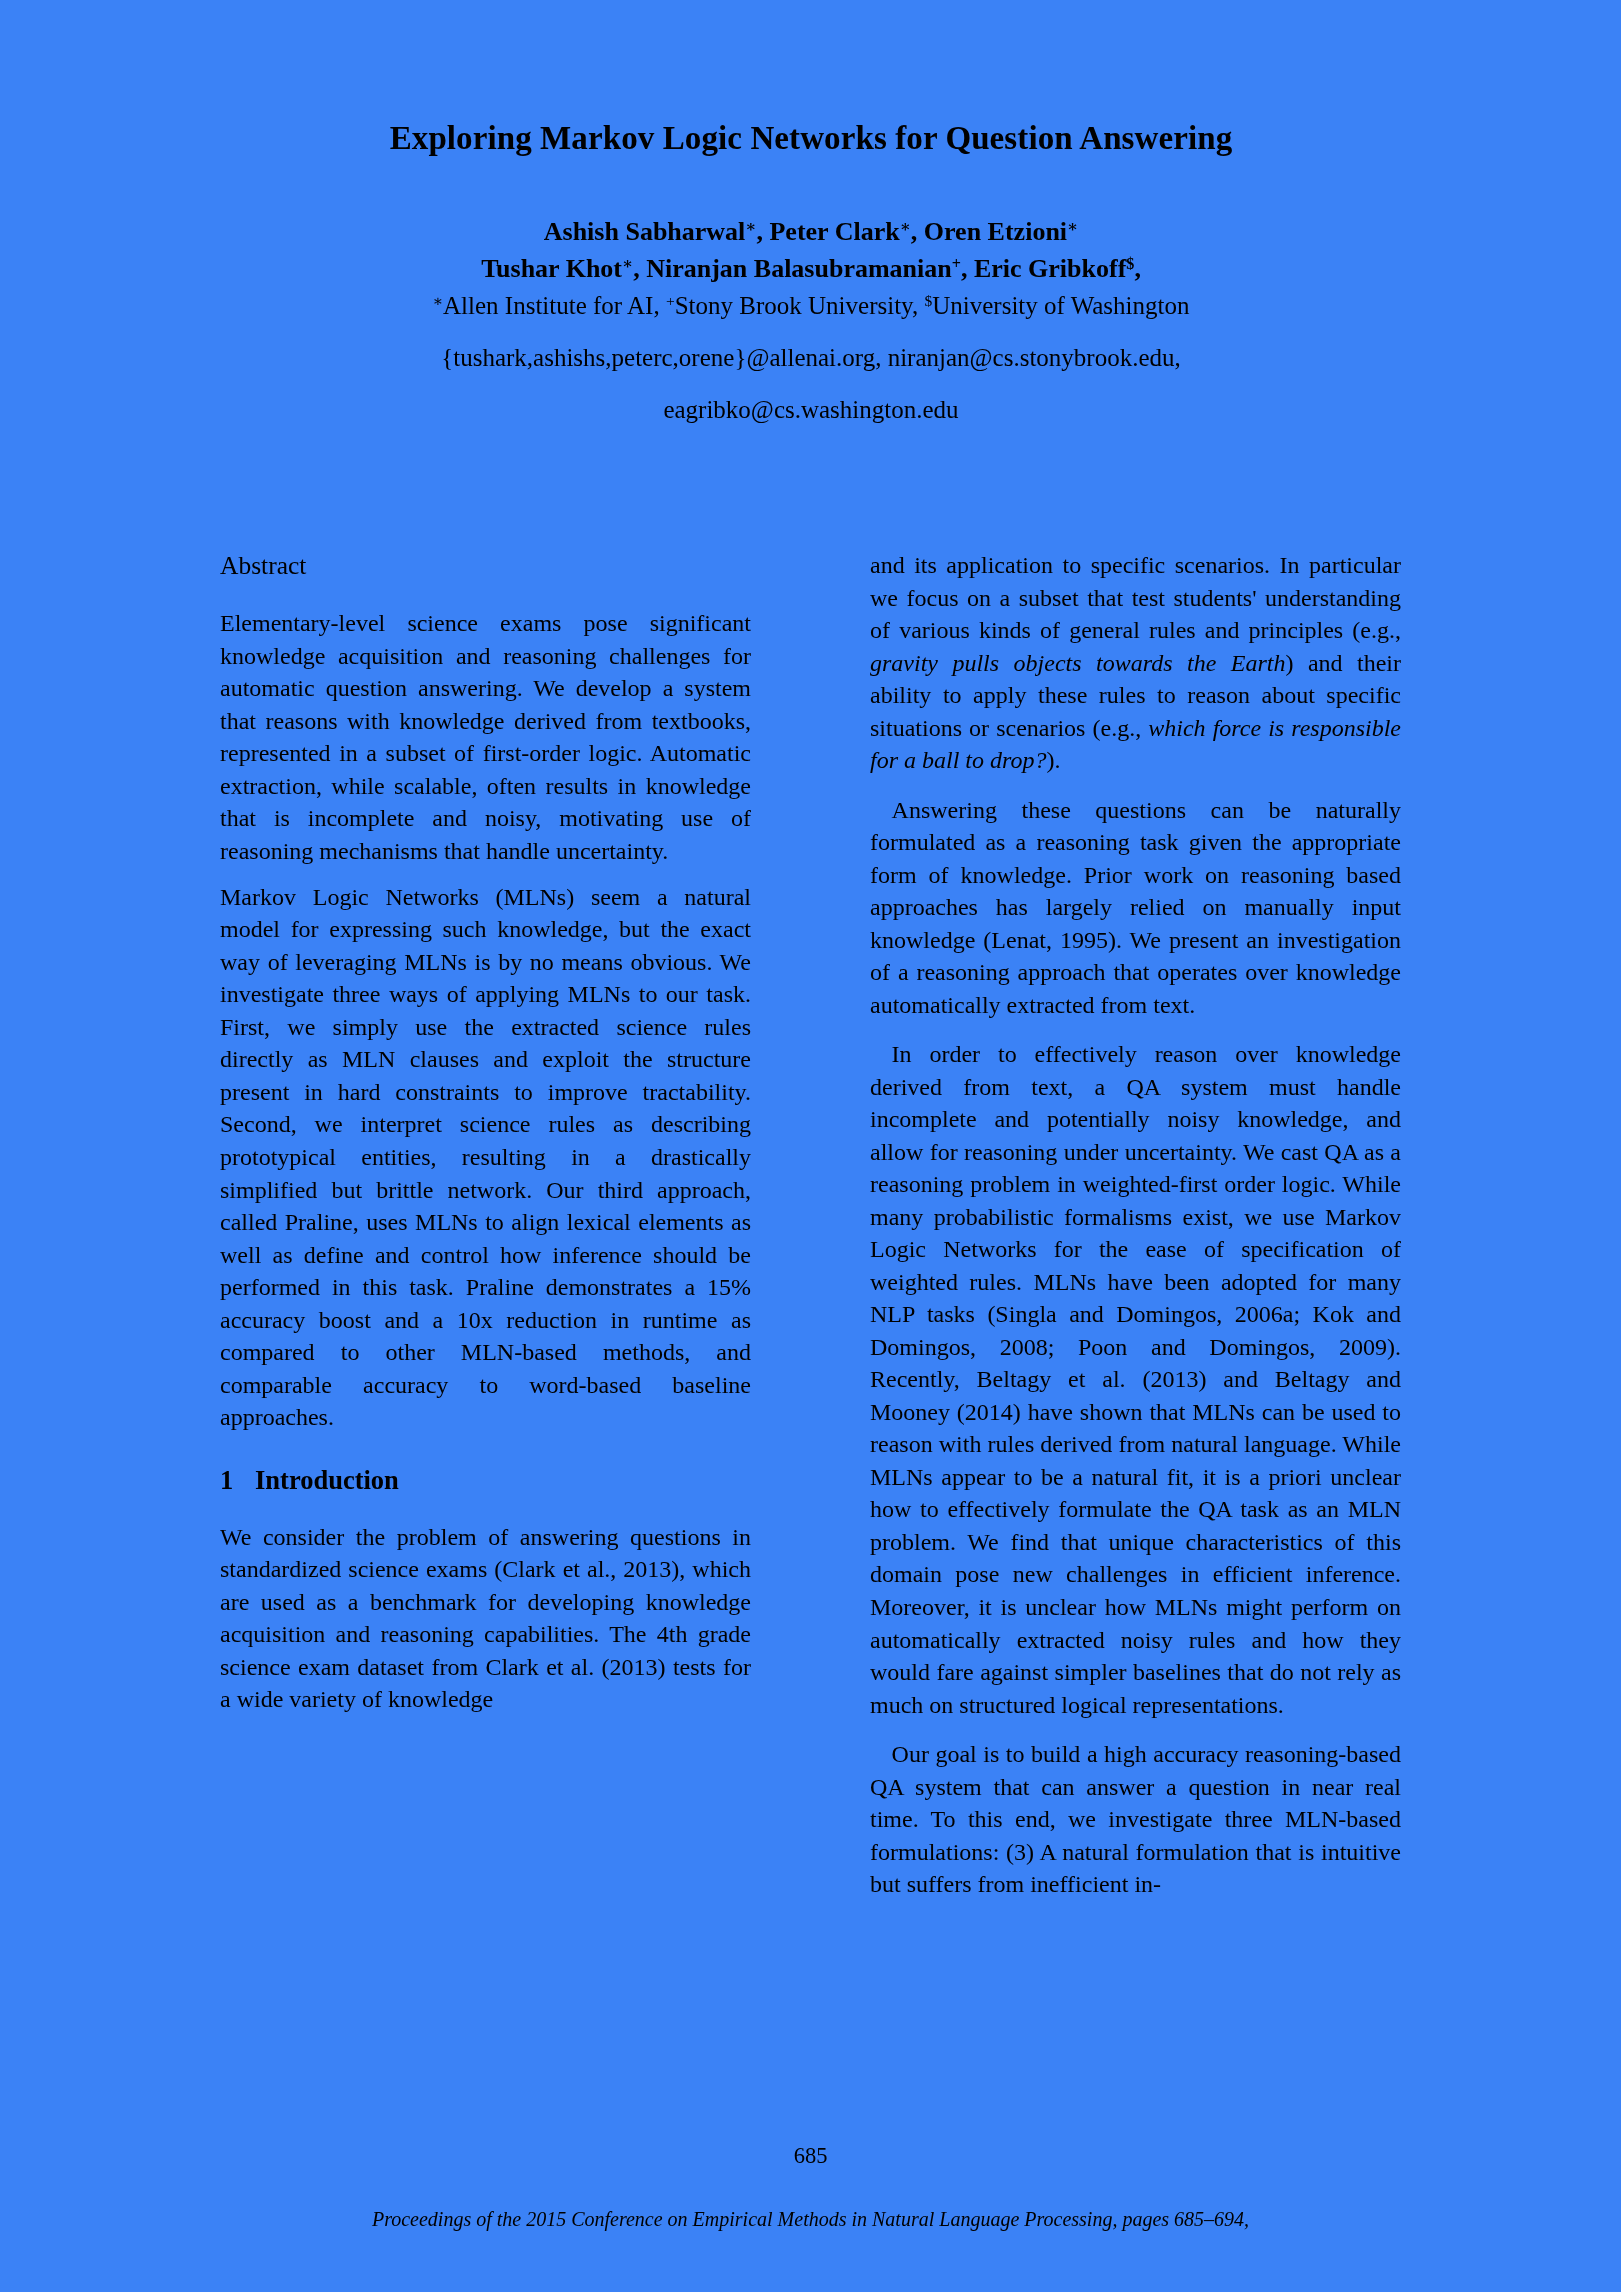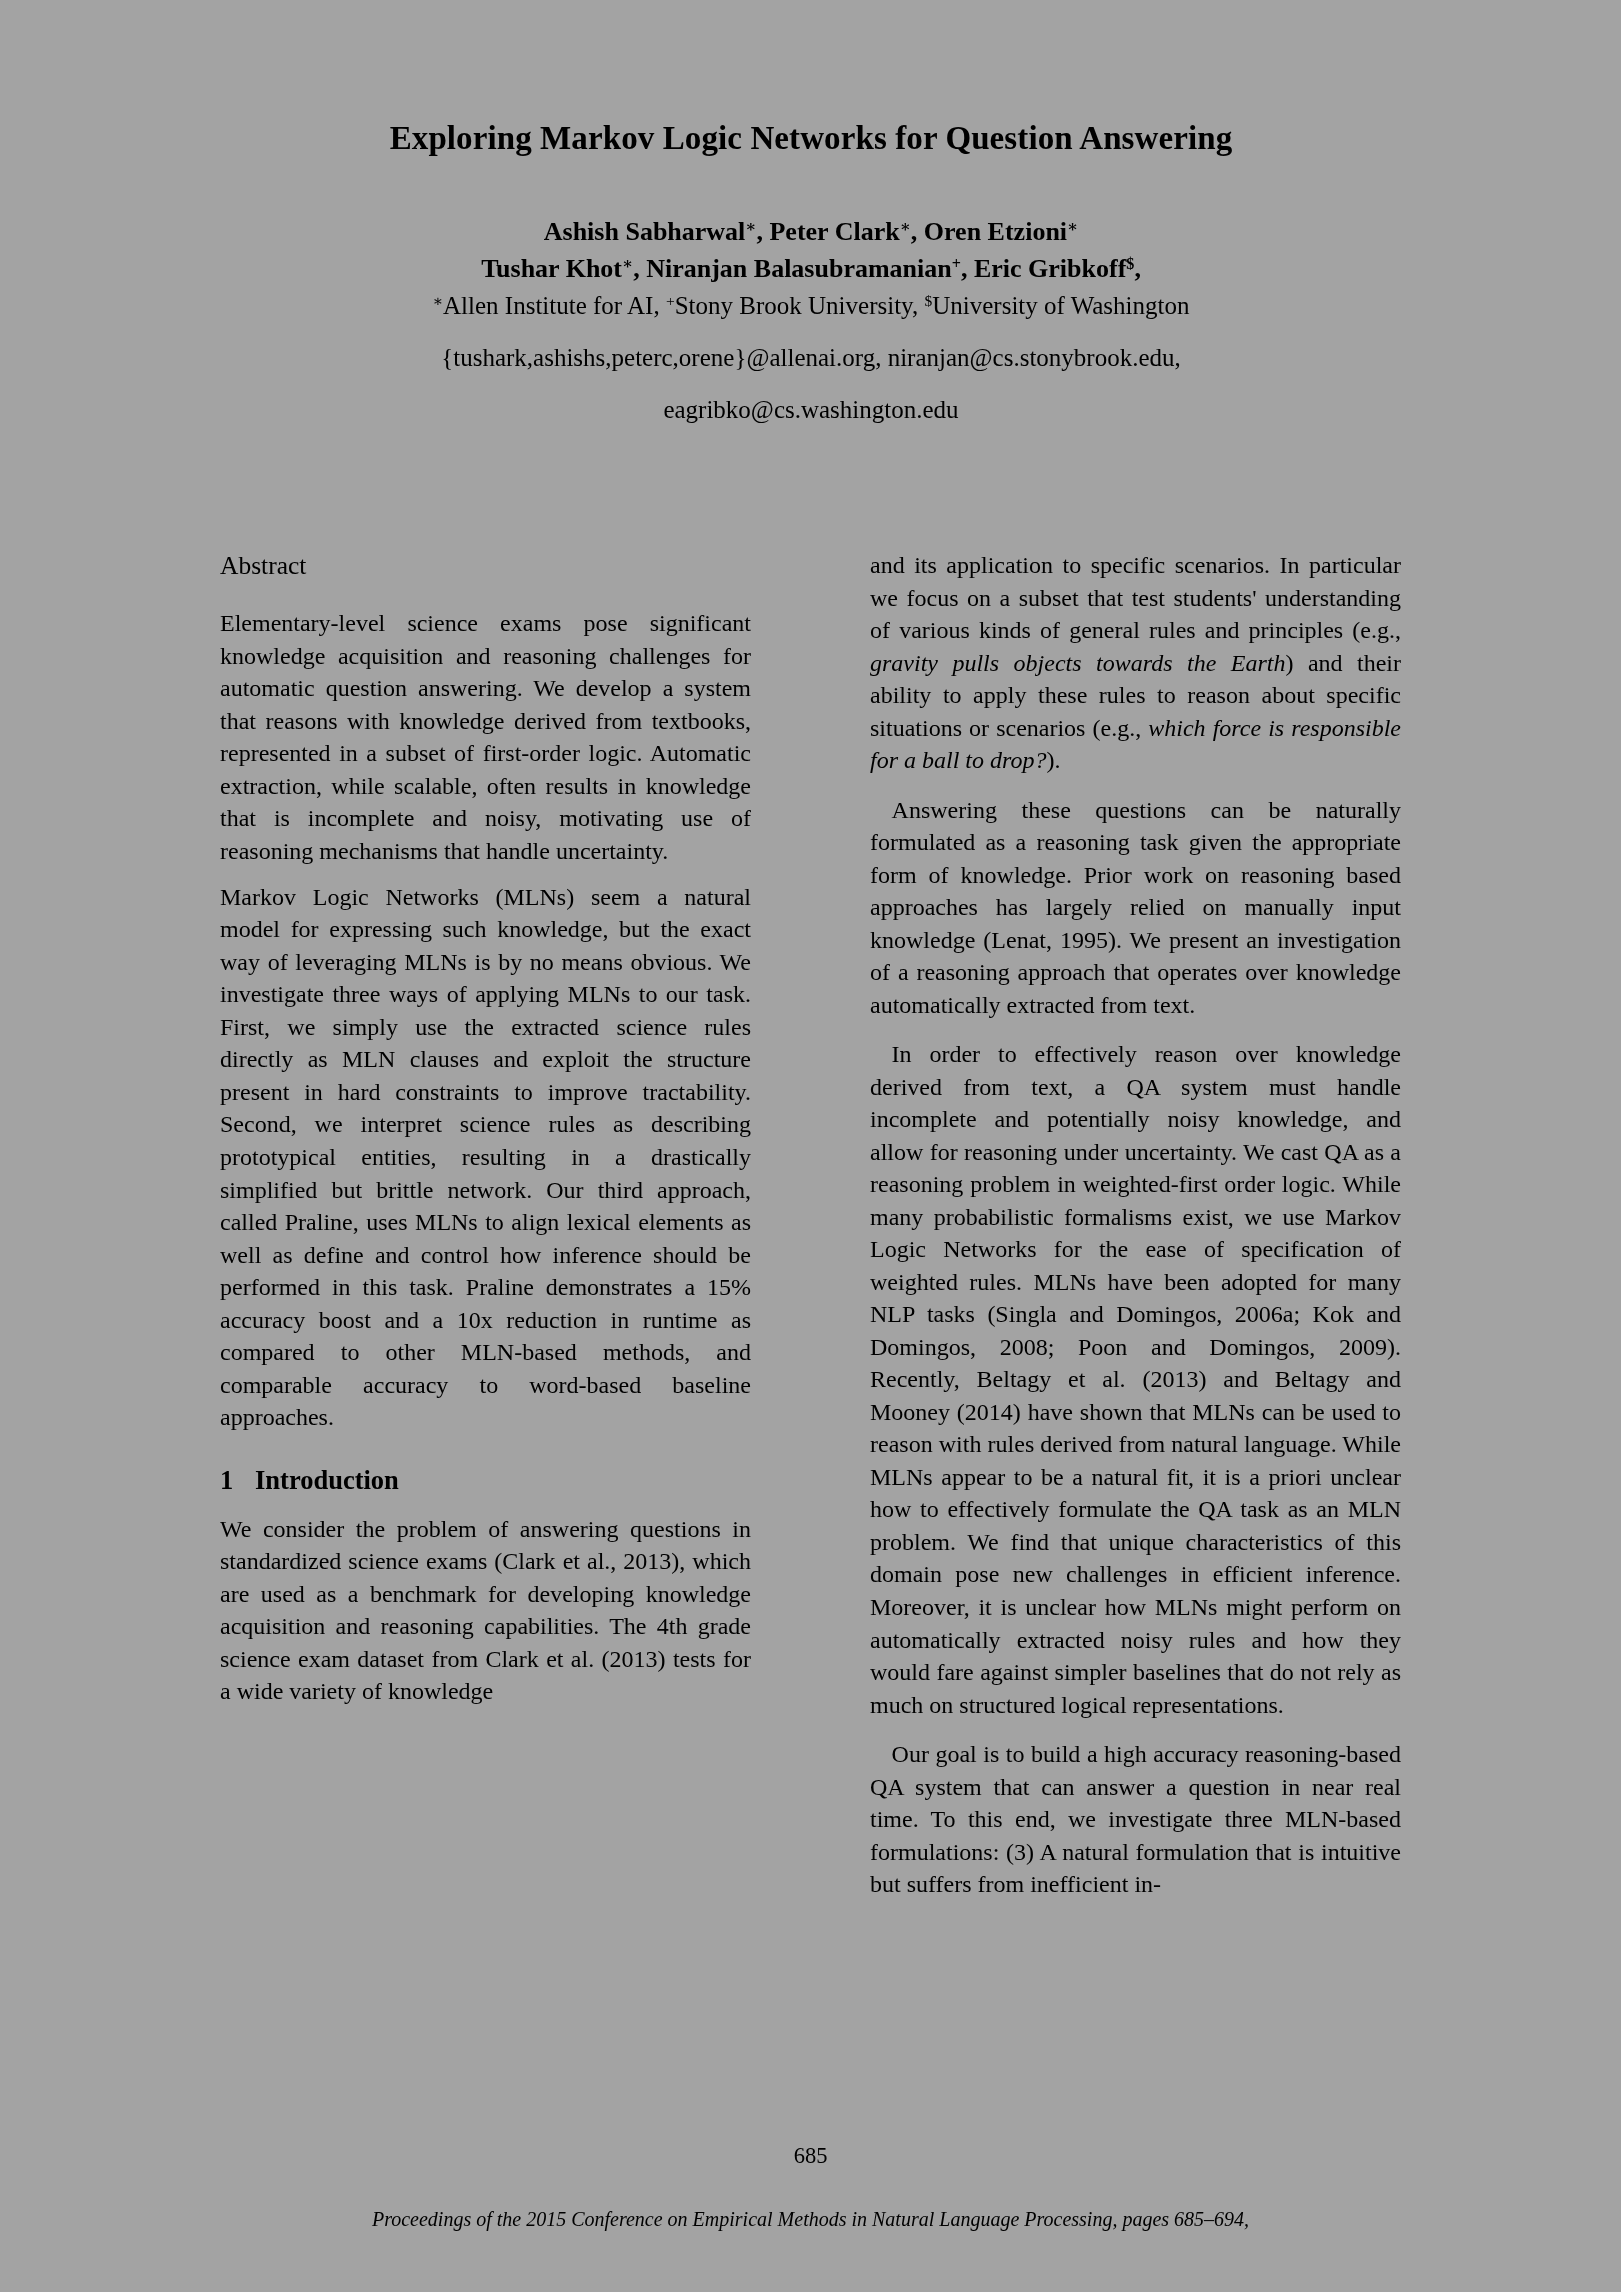--- a/index.html
+++ b/index.html
@@ -14,21 +14,21 @@
     font-family: "Liberation Serif", "DejaVu Serif", serif;
     color: #000000;
     overflow: hidden;
   }
 
   .page {
     position: absolute;
     left: 0; top: 0;
     width: 1621px;
     height: 2293px;
-    background: #a3a3a3;
+    background: #3b82f6;
   }
 
   
   .title-block {
     position: absolute;
     left: 209px;
     top: 118px;
     width: 1204px;
     text-align: center;
   }
@@ -102,21 +102,21 @@
   .col p + p {
     margin-top: 17px;
   }
   .gap-before {
     margin-top: 13.7px !important;
   }
 
   .section-head {
     font-size: 26.5px;
     font-weight: bold;
-    margin: 29px 0 14px 0;
+    margin: 29px 0 22px 0;
     text-align: left;
   }
   .section-head .num {
     display: inline-block;
     width: 35px;
   }
 
   i { font-style: italic; }
 
   

